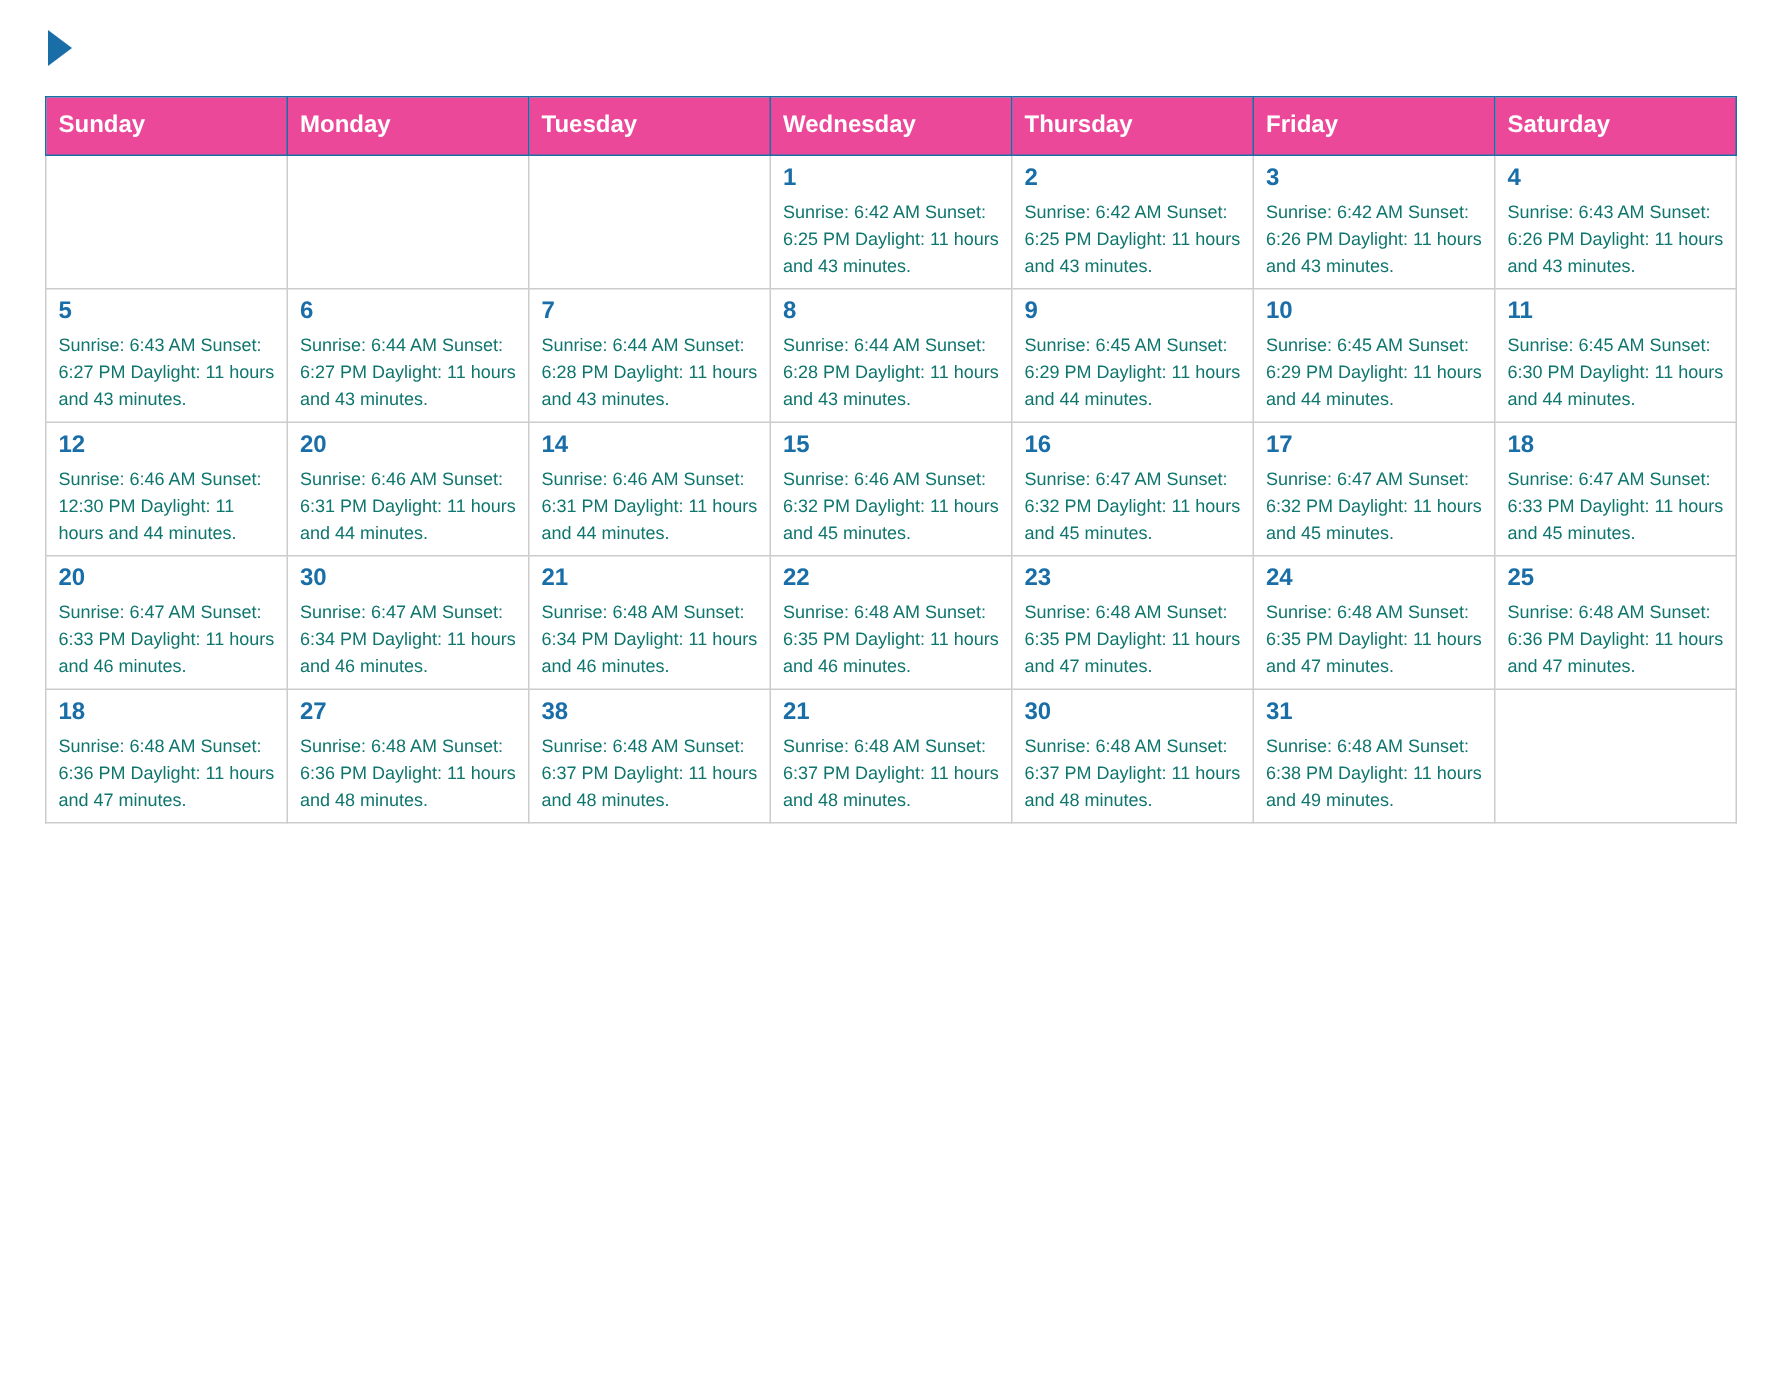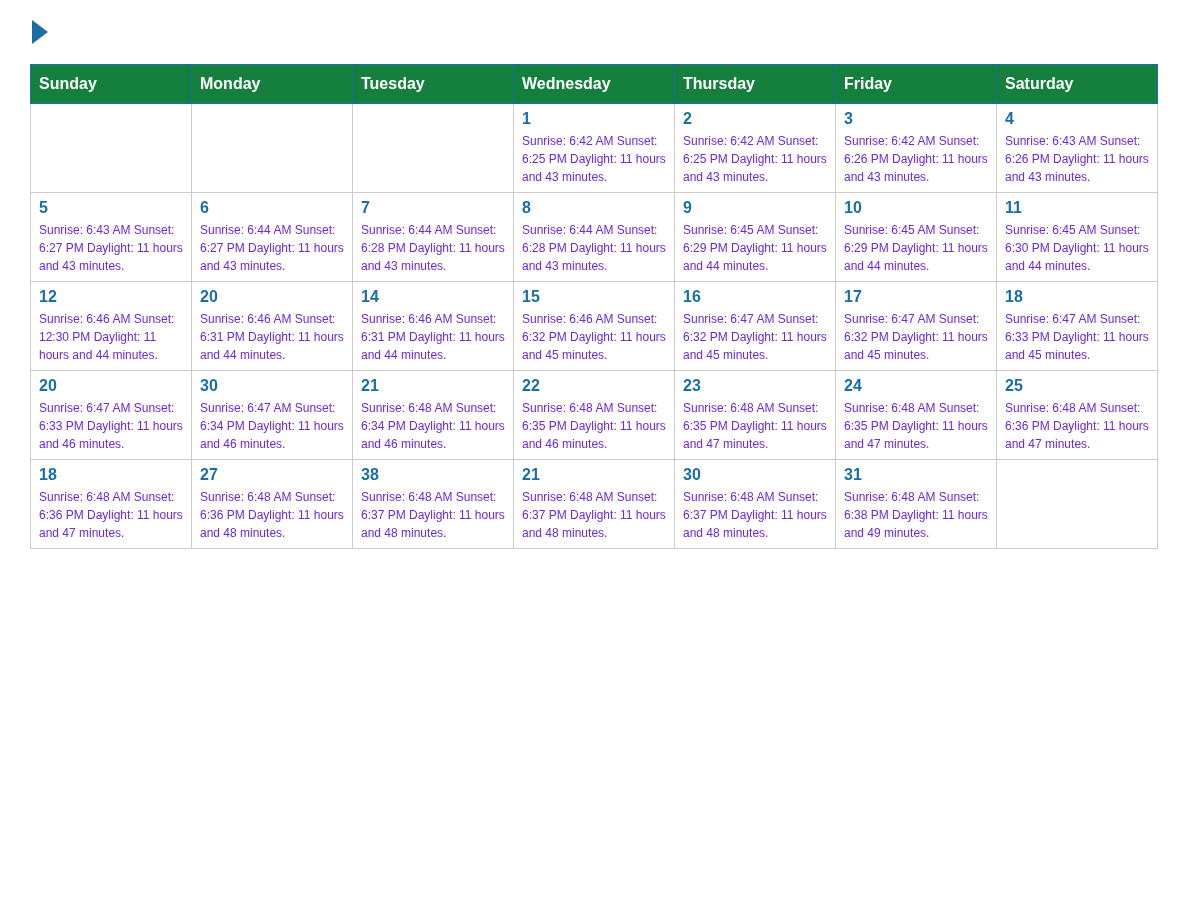--- a/index.html
+++ b/index.html
@@ -31,21 +31,21 @@
     }
     .location {
       font-size: 20px;
       color: #444;
     }
     table {
       width: 100%;
       border-collapse: collapse;
     }
     thead tr {
-      background-color: #15803d;
+      background-color: #ec4899;
     }
     thead th {
       color: #fff;
       font-size: 16px;
       font-weight: bold;
       padding: 10px 8px;
       text-align: left;
       border: 1px solid #1a6ea8;
     }
     tbody td {
@@ -56,21 +56,21 @@
       min-height: 80px;
     }
     .day-number {
       font-size: 16px;
       font-weight: bold;
       color: #1a6ea8;
       margin-bottom: 4px;
     }
     .day-info {
       font-size: 12px;
-      color: #6d28d9;
+      color: #0f766e;
       line-height: 1.5;
     }
     .empty-cell {
       background: #fff;
     }
     .logo-wrapper {
       display: flex;
       align-items: center;
     }
     .logo-text-general {

